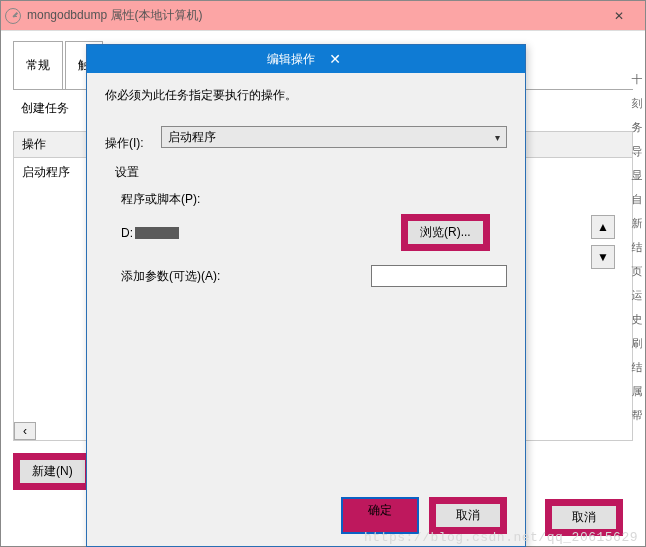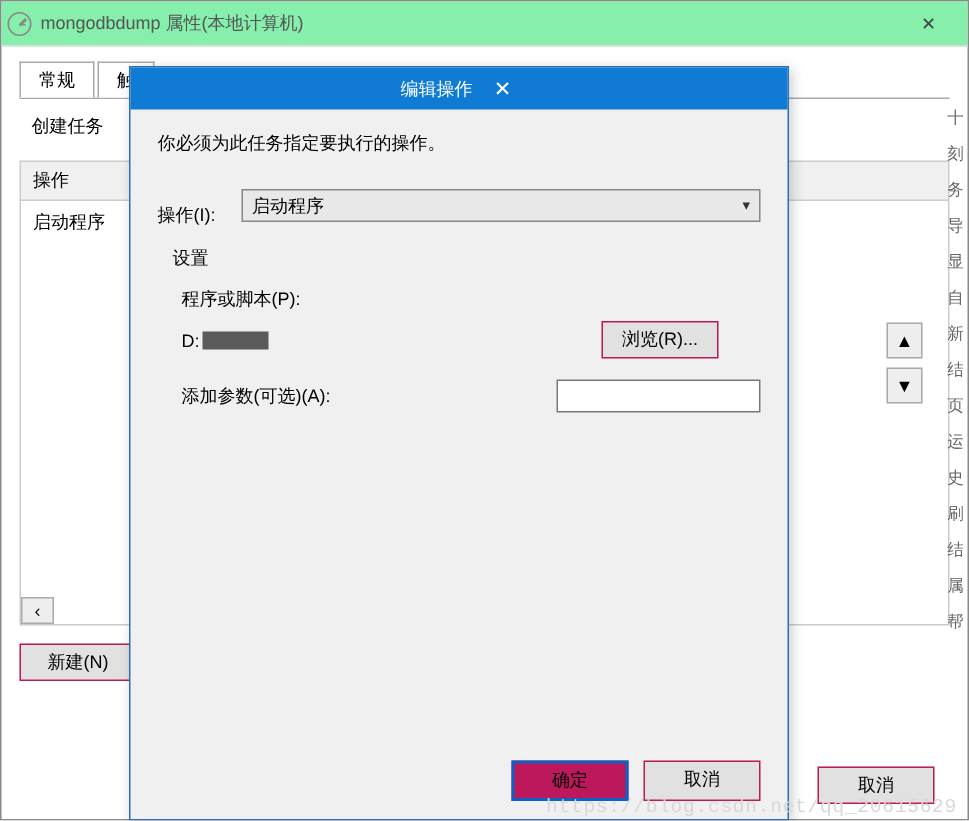--- a/index.html
+++ b/index.html
@@ -19,21 +19,21 @@
     left: 0; top: 0; right: 0; bottom: 0;
     border: 1px solid #888;
     background: #fff;
   }
   .props-titlebar {
     height: 30px;
     display: flex;
     align-items: center;
     padding: 0 4px;
     border-bottom: 1px solid #ddd;
-    background: #86efac;
+    background: #fca5a5;
   }
   .props-titlebar .icon {
     width: 16px; height: 16px;
     border: 1.5px solid #888;
     border-radius: 50%;
     margin-right: 6px;
     position: relative;
   }
   .props-titlebar .icon::after {
     content: "";
@@ -63,21 +63,21 @@
     position: relative;
     height: calc(100% - 30px);
   }
   .tabs {
     display: flex;
     gap: 2px;
     border-bottom: 1px solid #aaa;
     margin-bottom: 10px;
   }
   .tab {
-    padding: 3px 12px;
+    padding: 15px 12px;
     border: 1px solid #aaa;
     border-bottom: none;
     background: #fff;
     position: relative;
   }
   .create-label { margin: 10px 0 14px 8px; }
   .actions-frame {
     border: 1px solid #ccc;
     height: 310px;
     margin-bottom: 12px;
@@ -94,21 +94,21 @@
   .actions-scroll-left {
     position: absolute;
     left: 0; bottom: 0;
     width: 22px; height: 18px;
     border: 1px solid #aaa;
     background: #eee;
     display: flex; align-items: center; justify-content: center;
   }
   .btn {
     background: #e1e1e1;
-    border: 1px solid #be185d;
+    border: 7px solid #be185d;
     padding: 3px 12px;
     min-width: 78px;
     text-align: center;
     cursor: default;
   }
   .footer-btns {
     display: flex;
     gap: 8px;
     justify-content: flex-end;
     margin-top: 6px;

